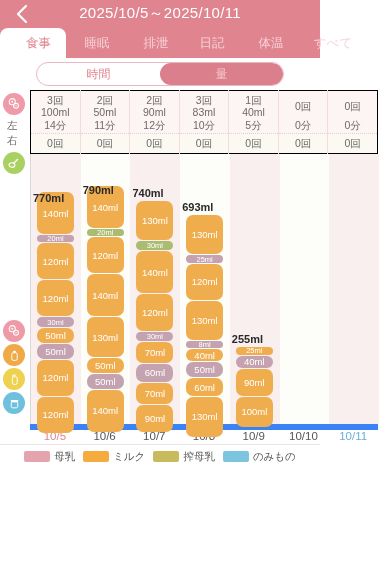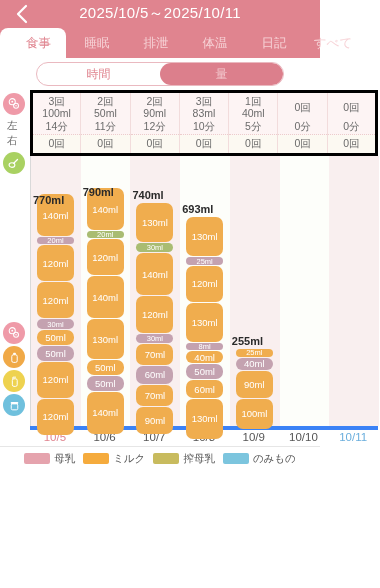--- a/index.html
+++ b/index.html
@@ -91,21 +91,21 @@
   
   .table-wrap {
     position: relative;
     margin: 0 0 0 0;
     padding-left: 30px;
     background:#fff;
   }
   .tbl {
     width: 348px;
     border-collapse: collapse;
-    border: 3px solid #000000;
+    border: 1px solid #000000;
     table-layout: fixed;
   }
   .tbl td {
     text-align:center;
     font-size:10.5px;
     color:#6b6b6b;
     border-right: 1px solid #f2dcdc;
     background: #fdf4f4;
     padding: 0;
   }
@@ -189,21 +189,21 @@
   .ci-milk   { background:#f0a947; }
   .ci-pump   { background:#eed24f; }
   .ci-drink  { background:#6fc0dd; }
 
   
   .daterow {
     margin-left:30px; width:348px;
     display:flex;
     height:18px;
     align-items:center;
-    border-top:4px solid #3b82f6;
+    border-top:6px solid #3b82f6;
   }
   .date {
     flex:1; text-align:center;
     font-size:11.5px; color:#555;
   }
   .date.sat { color:#e0848f; }
   .date.sun { color:#6aaedd; }
 
   
   .legend {
@@ -228,22 +228,22 @@
         <polyline points="11,2 3,10 11,18" fill="none" stroke="#ffffff" stroke-width="2.2" stroke-linecap="round" stroke-linejoin="round"></polyline>
       </svg>
     </div>
     <div class="header-title">2025/10/5～2025/10/11</div>
   </div>
 
   <div class="tabbar">
     <div class="tab tab-0 active">食事</div>
     <div class="tab tab-1">睡眠</div>
     <div class="tab tab-2">排泄</div>
+    <div class="tab tab-4">日記</div>
     <div class="tab tab-3">体温</div>
-    <div class="tab tab-4">日記</div>
     <div class="tab tab-5">すべて</div>
   </div>
 
   <div class="segrow">
     <div class="segment">
       <div class="seg">時間</div>
       <div class="seg active">量</div>
     </div>
   </div>
 

